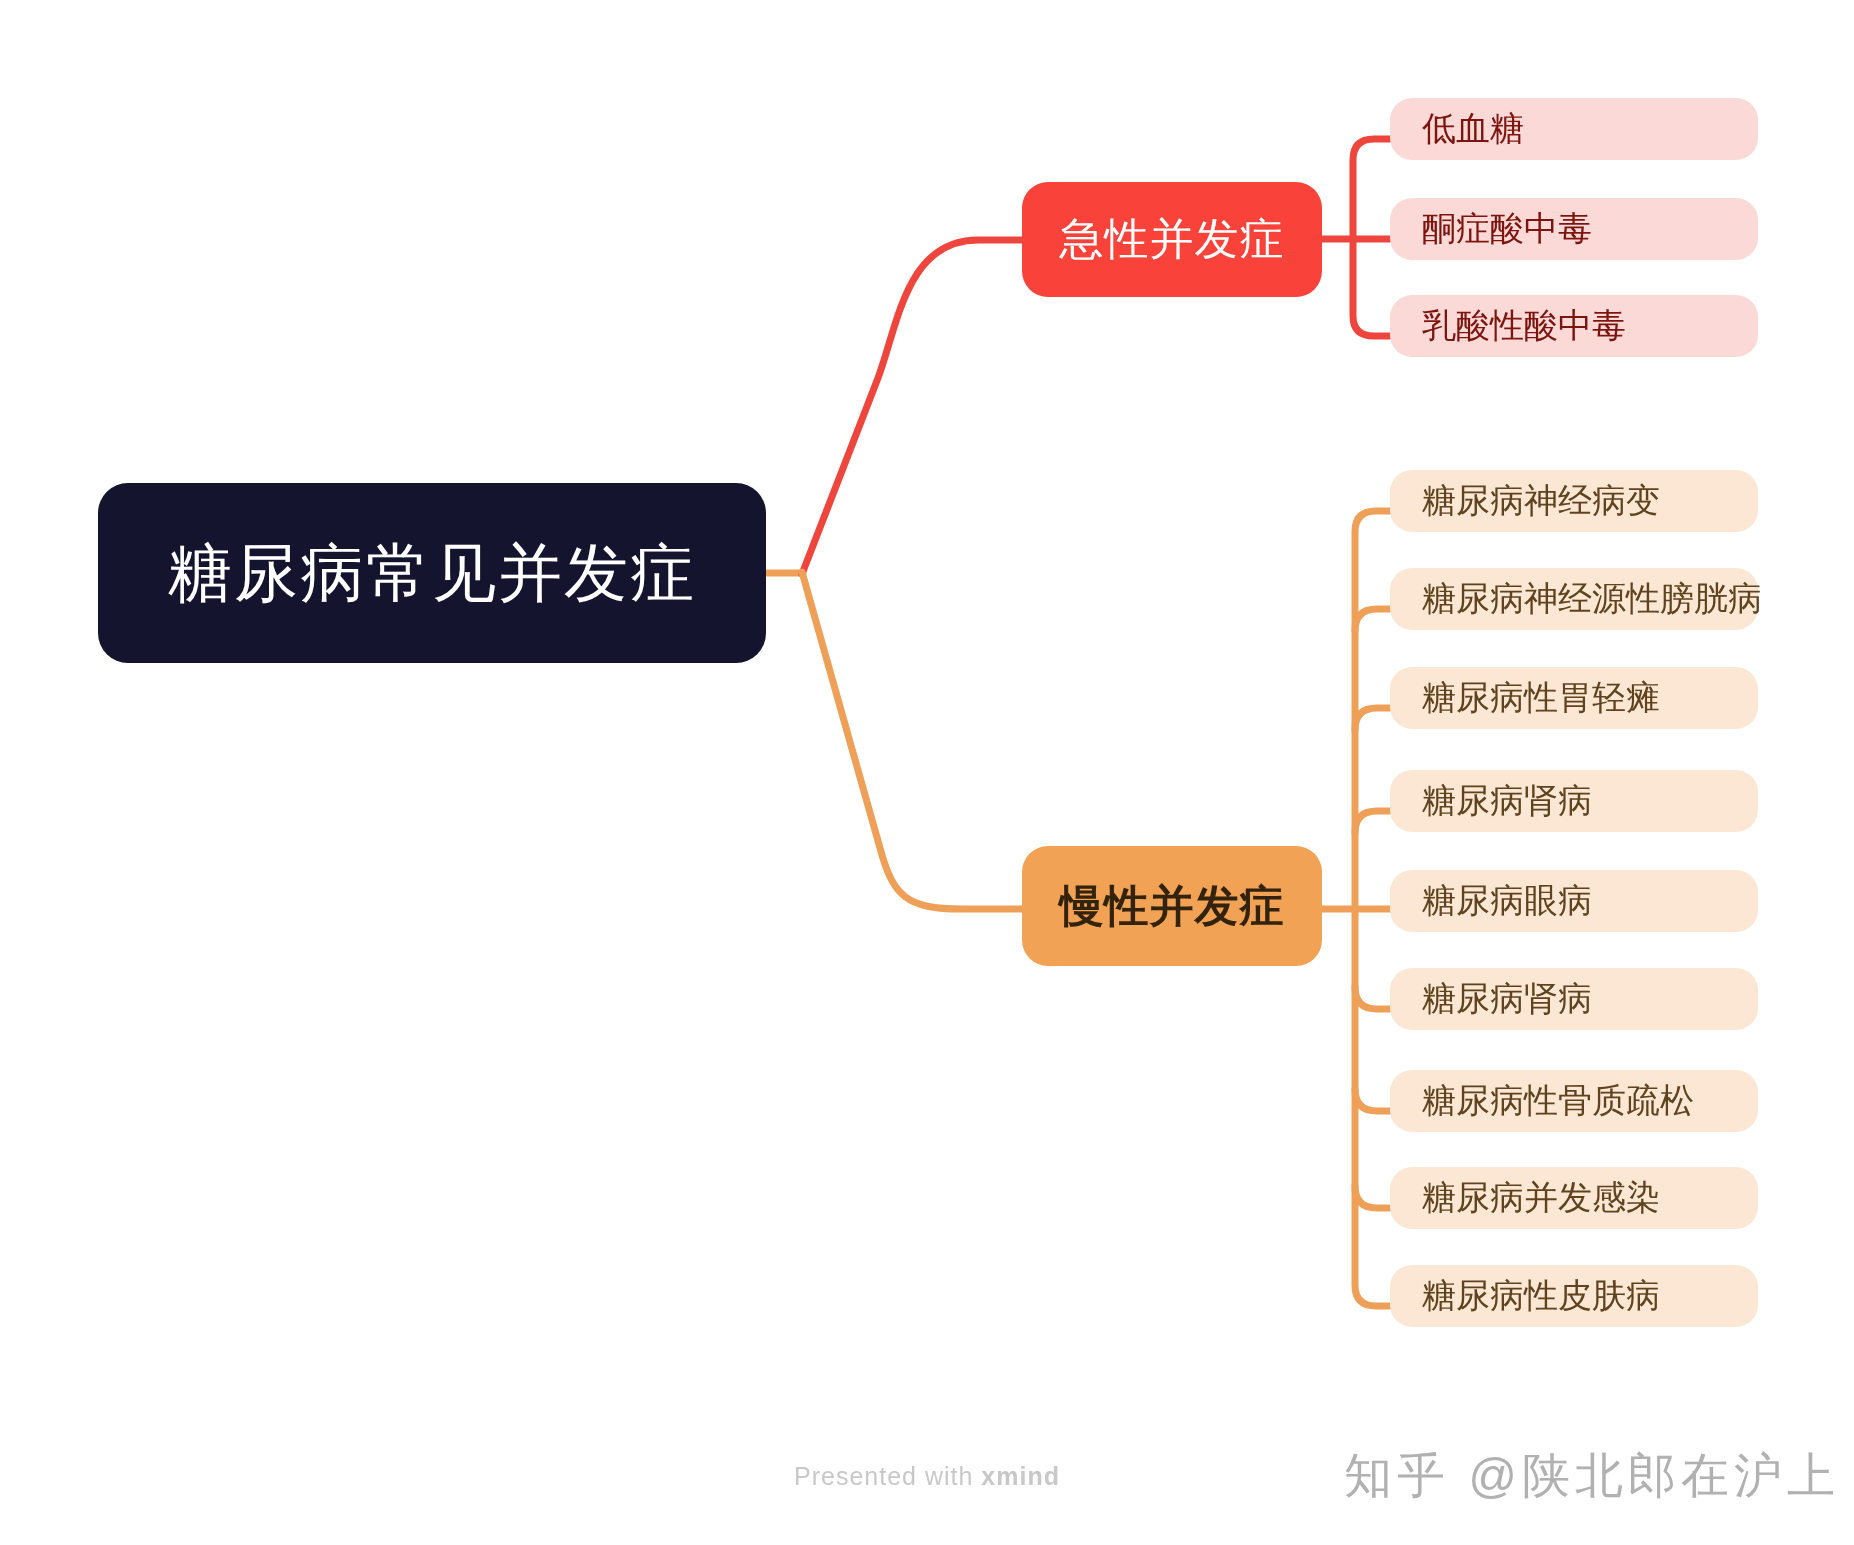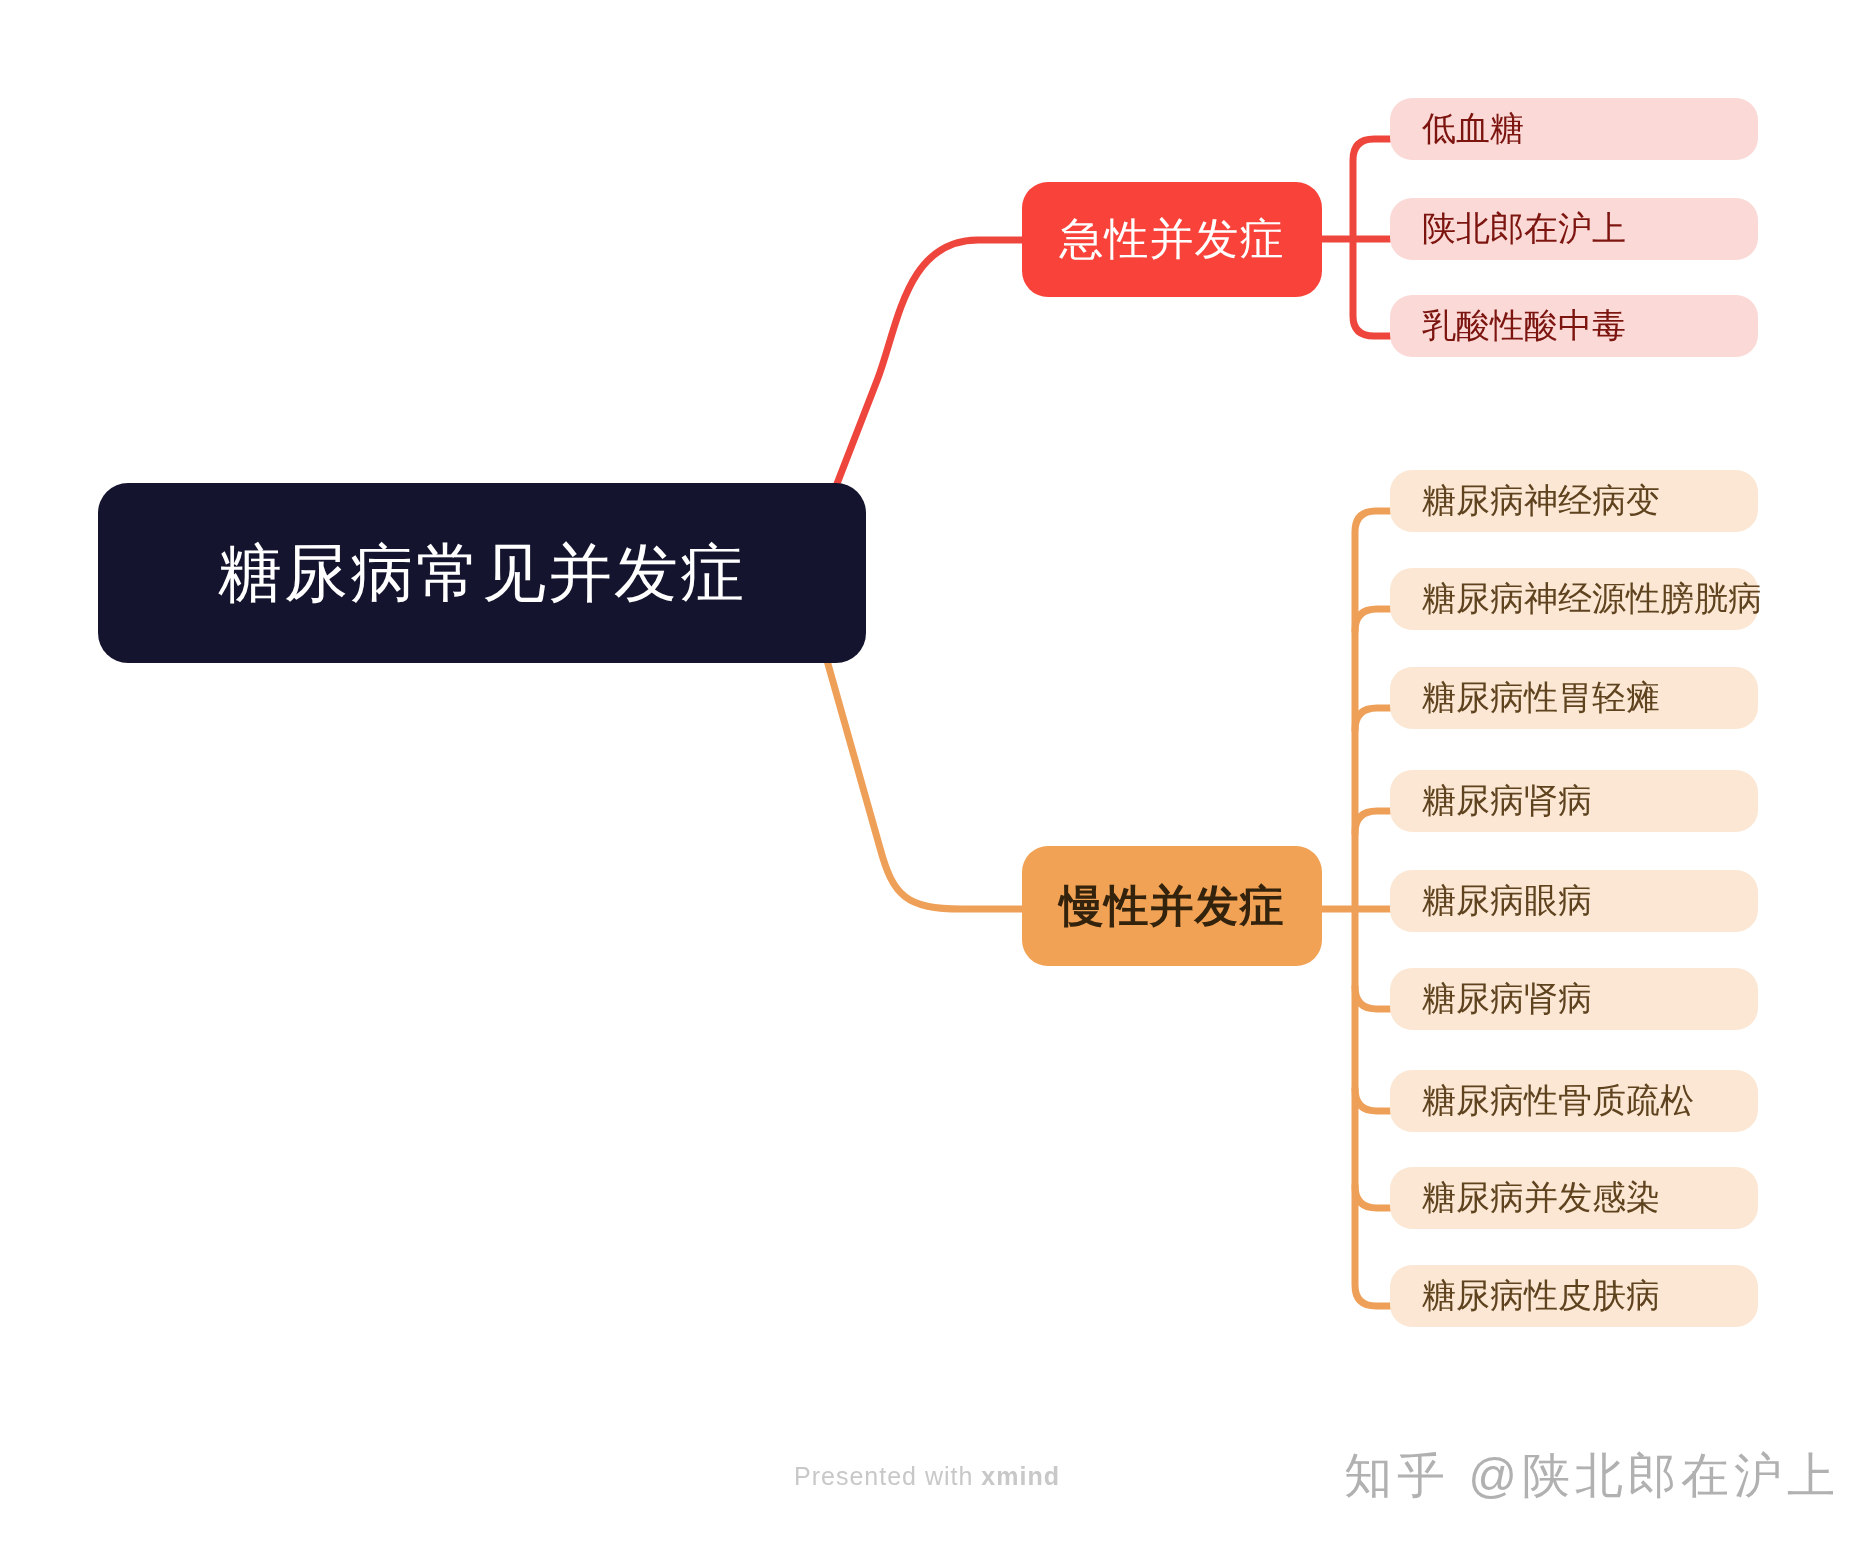--- a/index.html
+++ b/index.html
@@ -7,21 +7,21 @@
     width:1854px;height:1545px;position:relative;background:#ffffff;overflow:hidden;
     font-family:"Liberation Sans","DejaVu Sans",sans-serif;
   }
   .canvas{position:absolute;left:0;top:0;width:1854px;height:1545px;}
   svg.links{position:absolute;left:0;top:0;width:1854px;height:1545px;}
   .node{
     position:absolute;display:flex;align-items:center;justify-content:center;
     box-sizing:border-box;white-space:nowrap;
   }
   .root-node{
-    left:98px;top:483px;width:768px;height:180px;border-radius:30px;
+    left:98px;top:483px;width:668px;height:180px;border-radius:30px;
     background:var(--root_bg);color:var(--root_text);
     font-size:64px;letter-spacing:2px;
   }
   .branch-node{
     left:1022px;width:300px;border-radius:26px;font-size:44px;letter-spacing:1px;
   }
   .branch-acute{top:182px;height:115px;background:var(--acute_bg);color:var(--acute_text);}
   .branch-chronic{top:846px;height:120px;background:var(--chronic_bg);color:var(--chronic_text);font-weight:bold;}
   .subtopic{
     position:absolute;left:1390px;width:368px;height:62px;border-radius:22px;
@@ -65,21 +65,21 @@
     <path d="M1355,1089 Q1355,1111 1377,1111 L1390,1111" fill="none" style="stroke:var(--chronic_line)" stroke-width="7" stroke-linecap="round"></path>
     <path d="M1355,1186 Q1355,1208 1377,1208 L1390,1208" fill="none" style="stroke:var(--chronic_line)" stroke-width="7" stroke-linecap="round"></path>
   </svg>
 
   <div class="node root-node">糖尿病常见并发症</div>
 
   <div class="node branch-node branch-acute">急性并发症</div>
   <div class="node branch-node branch-chronic">慢性并发症</div>
 
   <div class="subtopic sub-acute" style="top:98px">低血糖</div>
-  <div class="subtopic sub-acute" style="top:198px">陕北郎在沪上</div>
+  <div class="subtopic sub-acute" style="top:198px">酮症酸中毒</div>
   <div class="subtopic sub-acute" style="top:295px">乳酸性酸中毒</div>
 
   <div class="subtopic sub-chronic" style="top:470px">糖尿病神经病变</div>
   <div class="subtopic sub-chronic" style="top:568px">糖尿病神经源性膀胱病</div>
   <div class="subtopic sub-chronic" style="top:667px">糖尿病性胃轻瘫</div>
   <div class="subtopic sub-chronic" style="top:770px">糖尿病肾病</div>
   <div class="subtopic sub-chronic" style="top:870px">糖尿病眼病</div>
   <div class="subtopic sub-chronic" style="top:968px">糖尿病肾病</div>
   <div class="subtopic sub-chronic" style="top:1070px">糖尿病性骨质疏松</div>
   <div class="subtopic sub-chronic" style="top:1167px">糖尿病并发感染</div>

